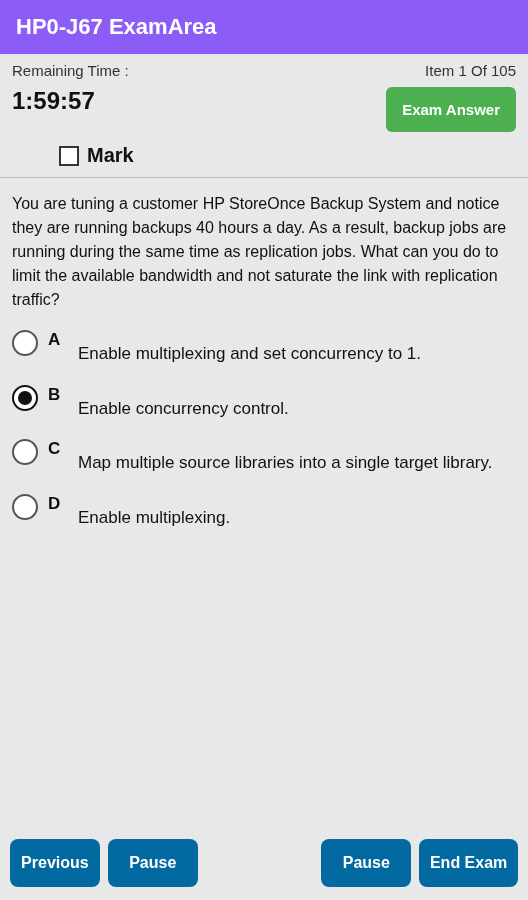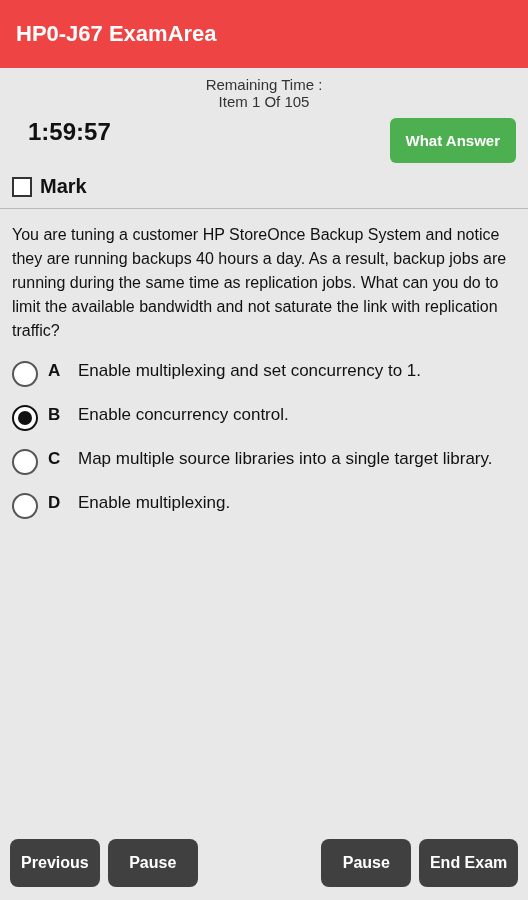--- a/index.html
+++ b/index.html
@@ -12,43 +12,41 @@
       width: 528px;
       height: 900px;
       font-family: Arial, sans-serif;
       background-color: #e8e8e8;
       display: flex;
       flex-direction: column;
       overflow: hidden;
     }
 
     .header {
-      background-color: #ef4444;
-      padding: 21px 16px;
+      background-color: #8b5cf6;
+      padding: 14px 16px;
       color: white;
       font-size: 22px;
       font-weight: bold;
     }
 
     .meta-row {
       display: flex;
       justify-content: space-between;
       align-items: center;
       padding: 8px 12px 4px 12px;
       font-size: 15px;
       color: #333;
-      flex-direction: column;
     }
 
     .timer-row {
       display: flex;
       align-items: flex-start;
       justify-content: space-between;
       padding: 4px 12px 8px 12px;
-      margin-left: 16px;
     }
 
     .timer {
       font-size: 24px;
       font-weight: bold;
       color: #111;
     }
 
     .show-answer-btn {
       background-color: #4caf50;
@@ -60,20 +58,21 @@
       cursor: pointer;
       font-weight: bold;
       white-space: nowrap;
     }
 
     .mark-row {
       display: flex;
       align-items: center;
       padding: 4px 12px 10px 12px;
       gap: 8px;
+      margin-left: 47px;
     }
 
     .mark-checkbox {
       width: 20px;
       height: 20px;
       border: 2px solid #333;
       background: white;
       flex-shrink: 0;
       cursor: pointer;
     }
@@ -141,37 +140,38 @@
       color: #111;
       flex-shrink: 0;
       min-width: 20px;
       margin-top: 2px;
     }
 
     .option-text {
       font-size: 17px;
       color: #111;
       line-height: 1.45;
+      margin-top: 14px;
     }
 
     .spacer {
       flex: 1;
     }
 
     .bottom-bar {
       display: flex;
       height: 75px;
       background-color: #e8e8e8;
       align-items: center;
       padding: 0 10px;
       gap: 8px;
     }
 
     .bottom-btn {
-      background-color: #404040;
+      background-color: #0369a1;
       color: white;
       border: none;
       border-radius: 8px;
       font-size: 16px;
       font-weight: bold;
       cursor: pointer;
       height: 48px;
       display: flex;
       align-items: center;
       justify-content: center;
@@ -204,21 +204,21 @@
   <span>HP0-J67 ExamArea</span>
 </div>
 
 <div class="meta-row">
   <span>Remaining Time :</span>
   <span>Item 1 Of 105</span>
 </div>
 
 <div class="timer-row">
   <span class="timer">1:59:57</span>
-  <button class="show-answer-btn">What Answer</button>
+  <button class="show-answer-btn">Exam Answer</button>
 </div>
 
 <div class="mark-row">
   <div class="mark-checkbox"></div>
   <span class="mark-label">Mark</span>
 </div>
 
 <div class="divider"></div>
 
 <div class="question-text">You are tuning a customer HP StoreOnce Backup System and notice they are running backups 40 hours a day. As a result, backup jobs are running during the same time as replication jobs. What can you do to limit the available bandwidth and not saturate the link with replication traffic?</div>

